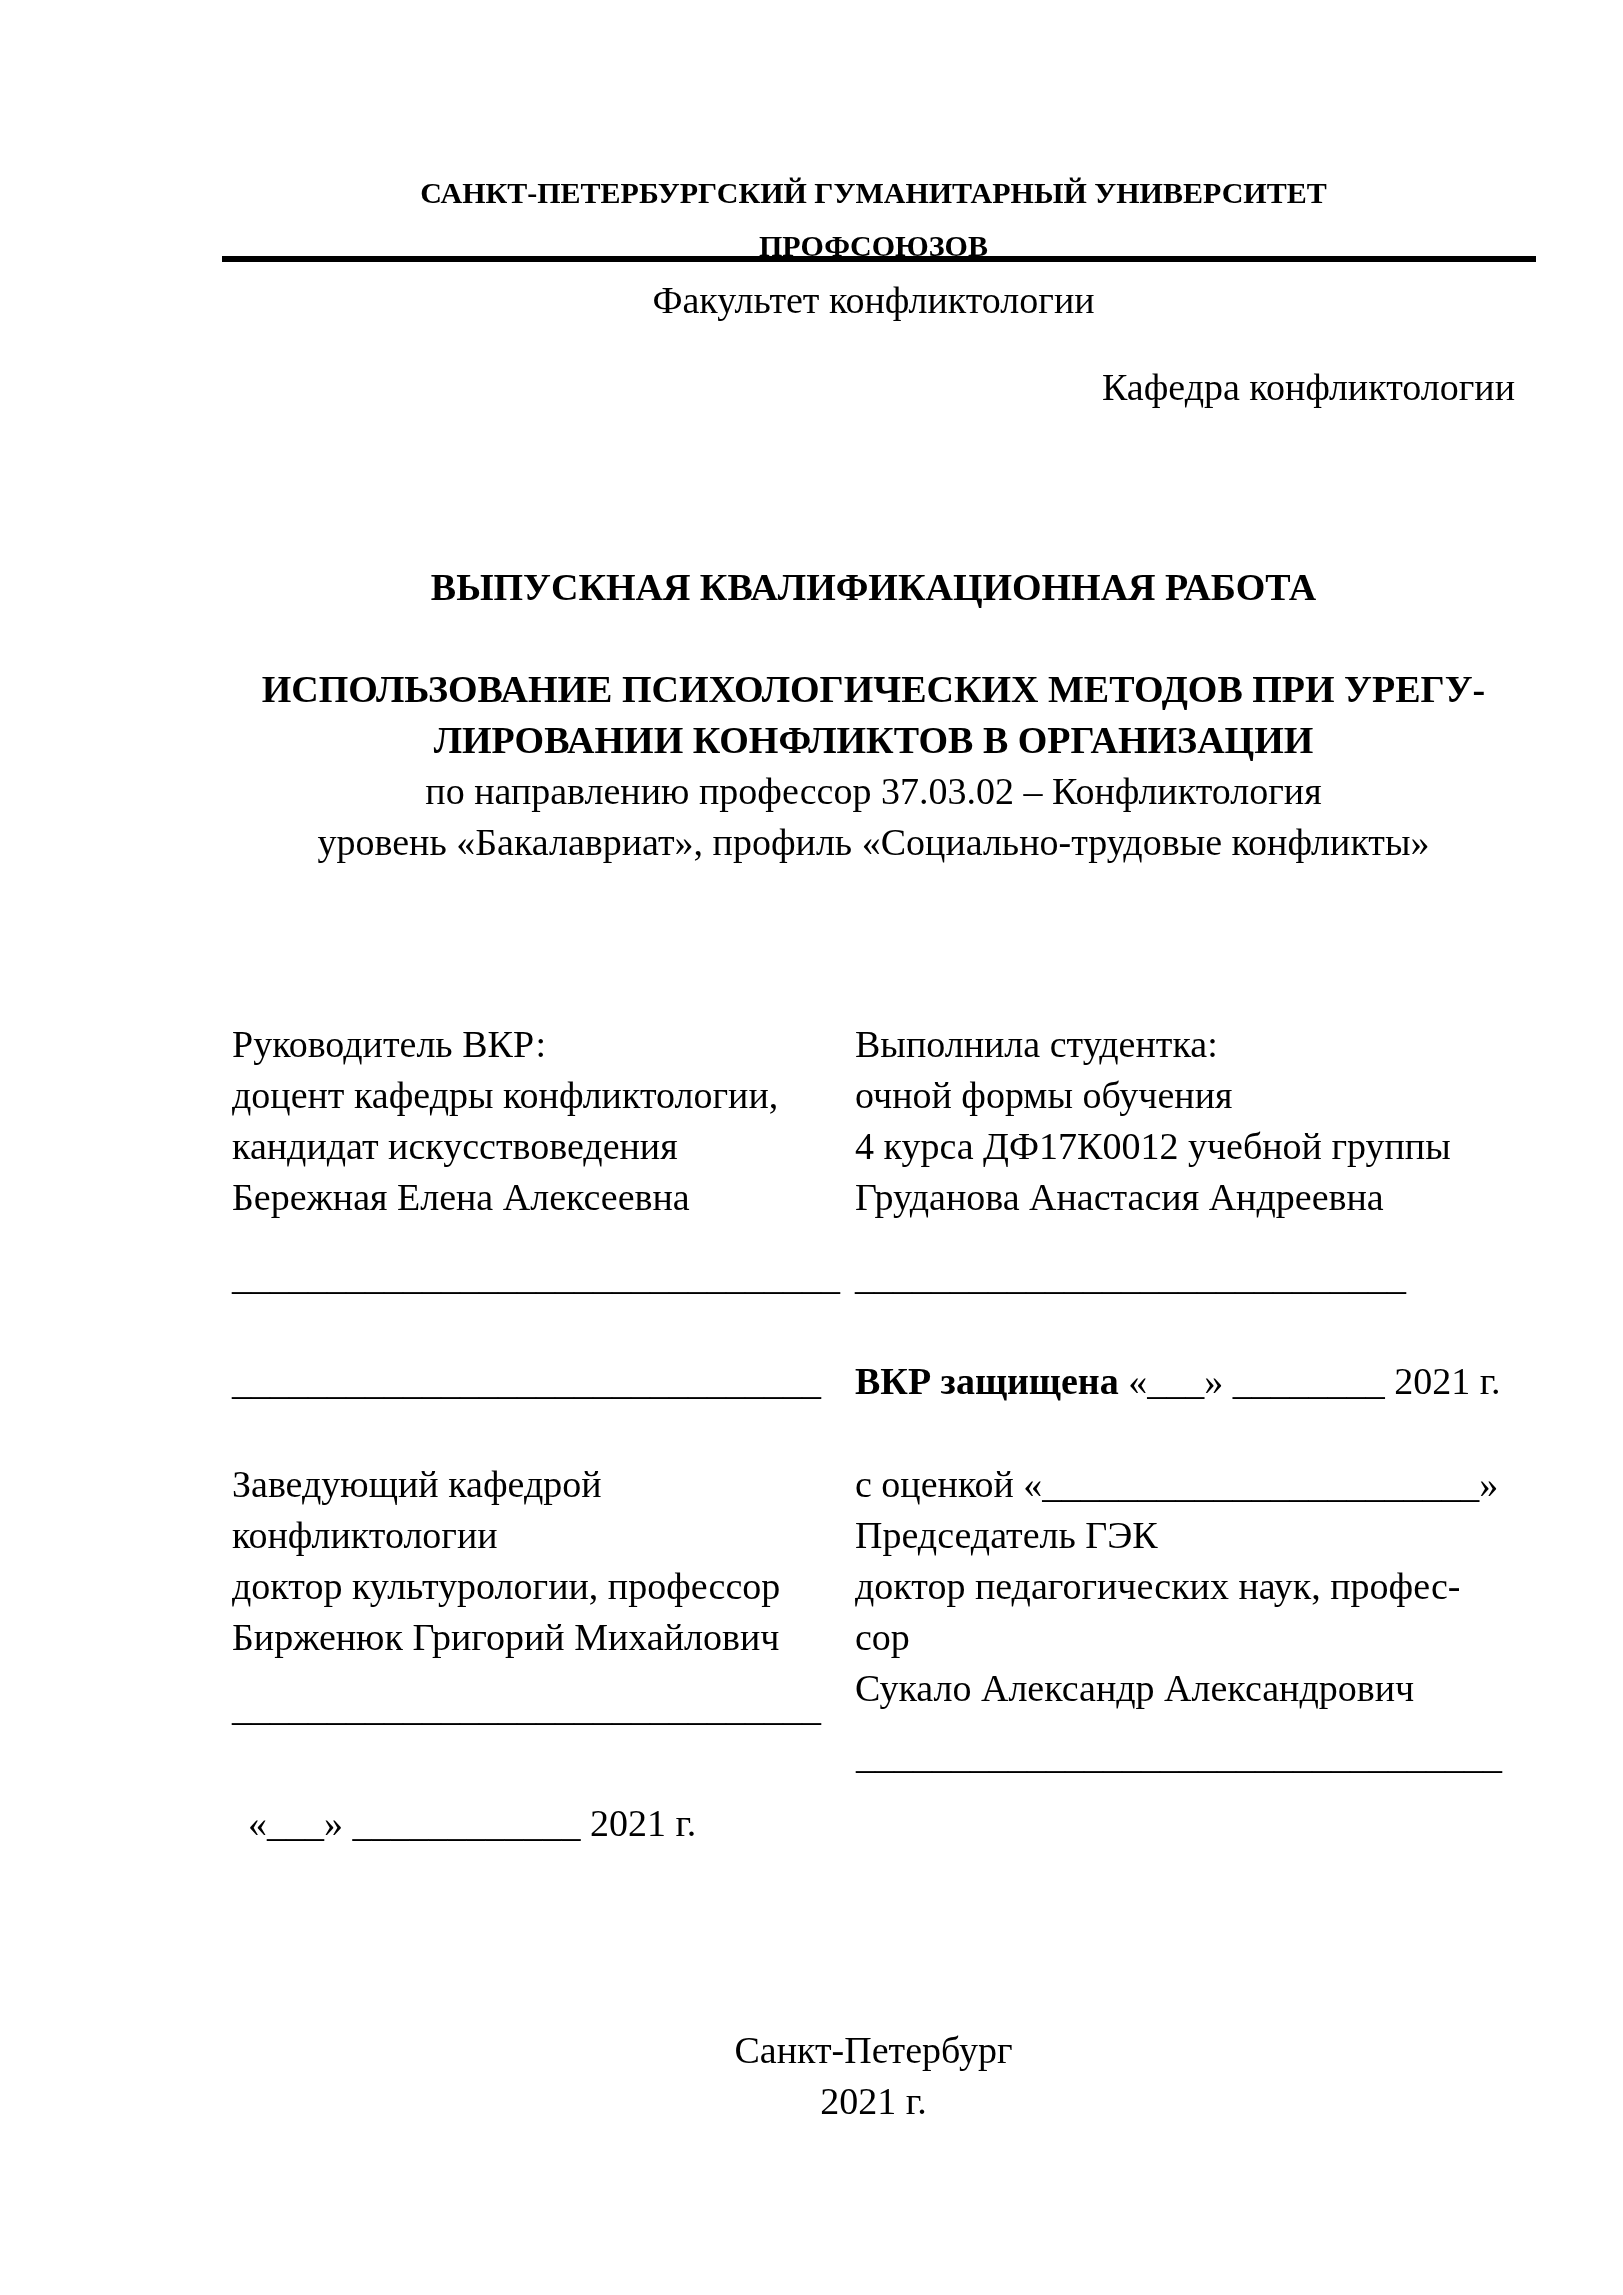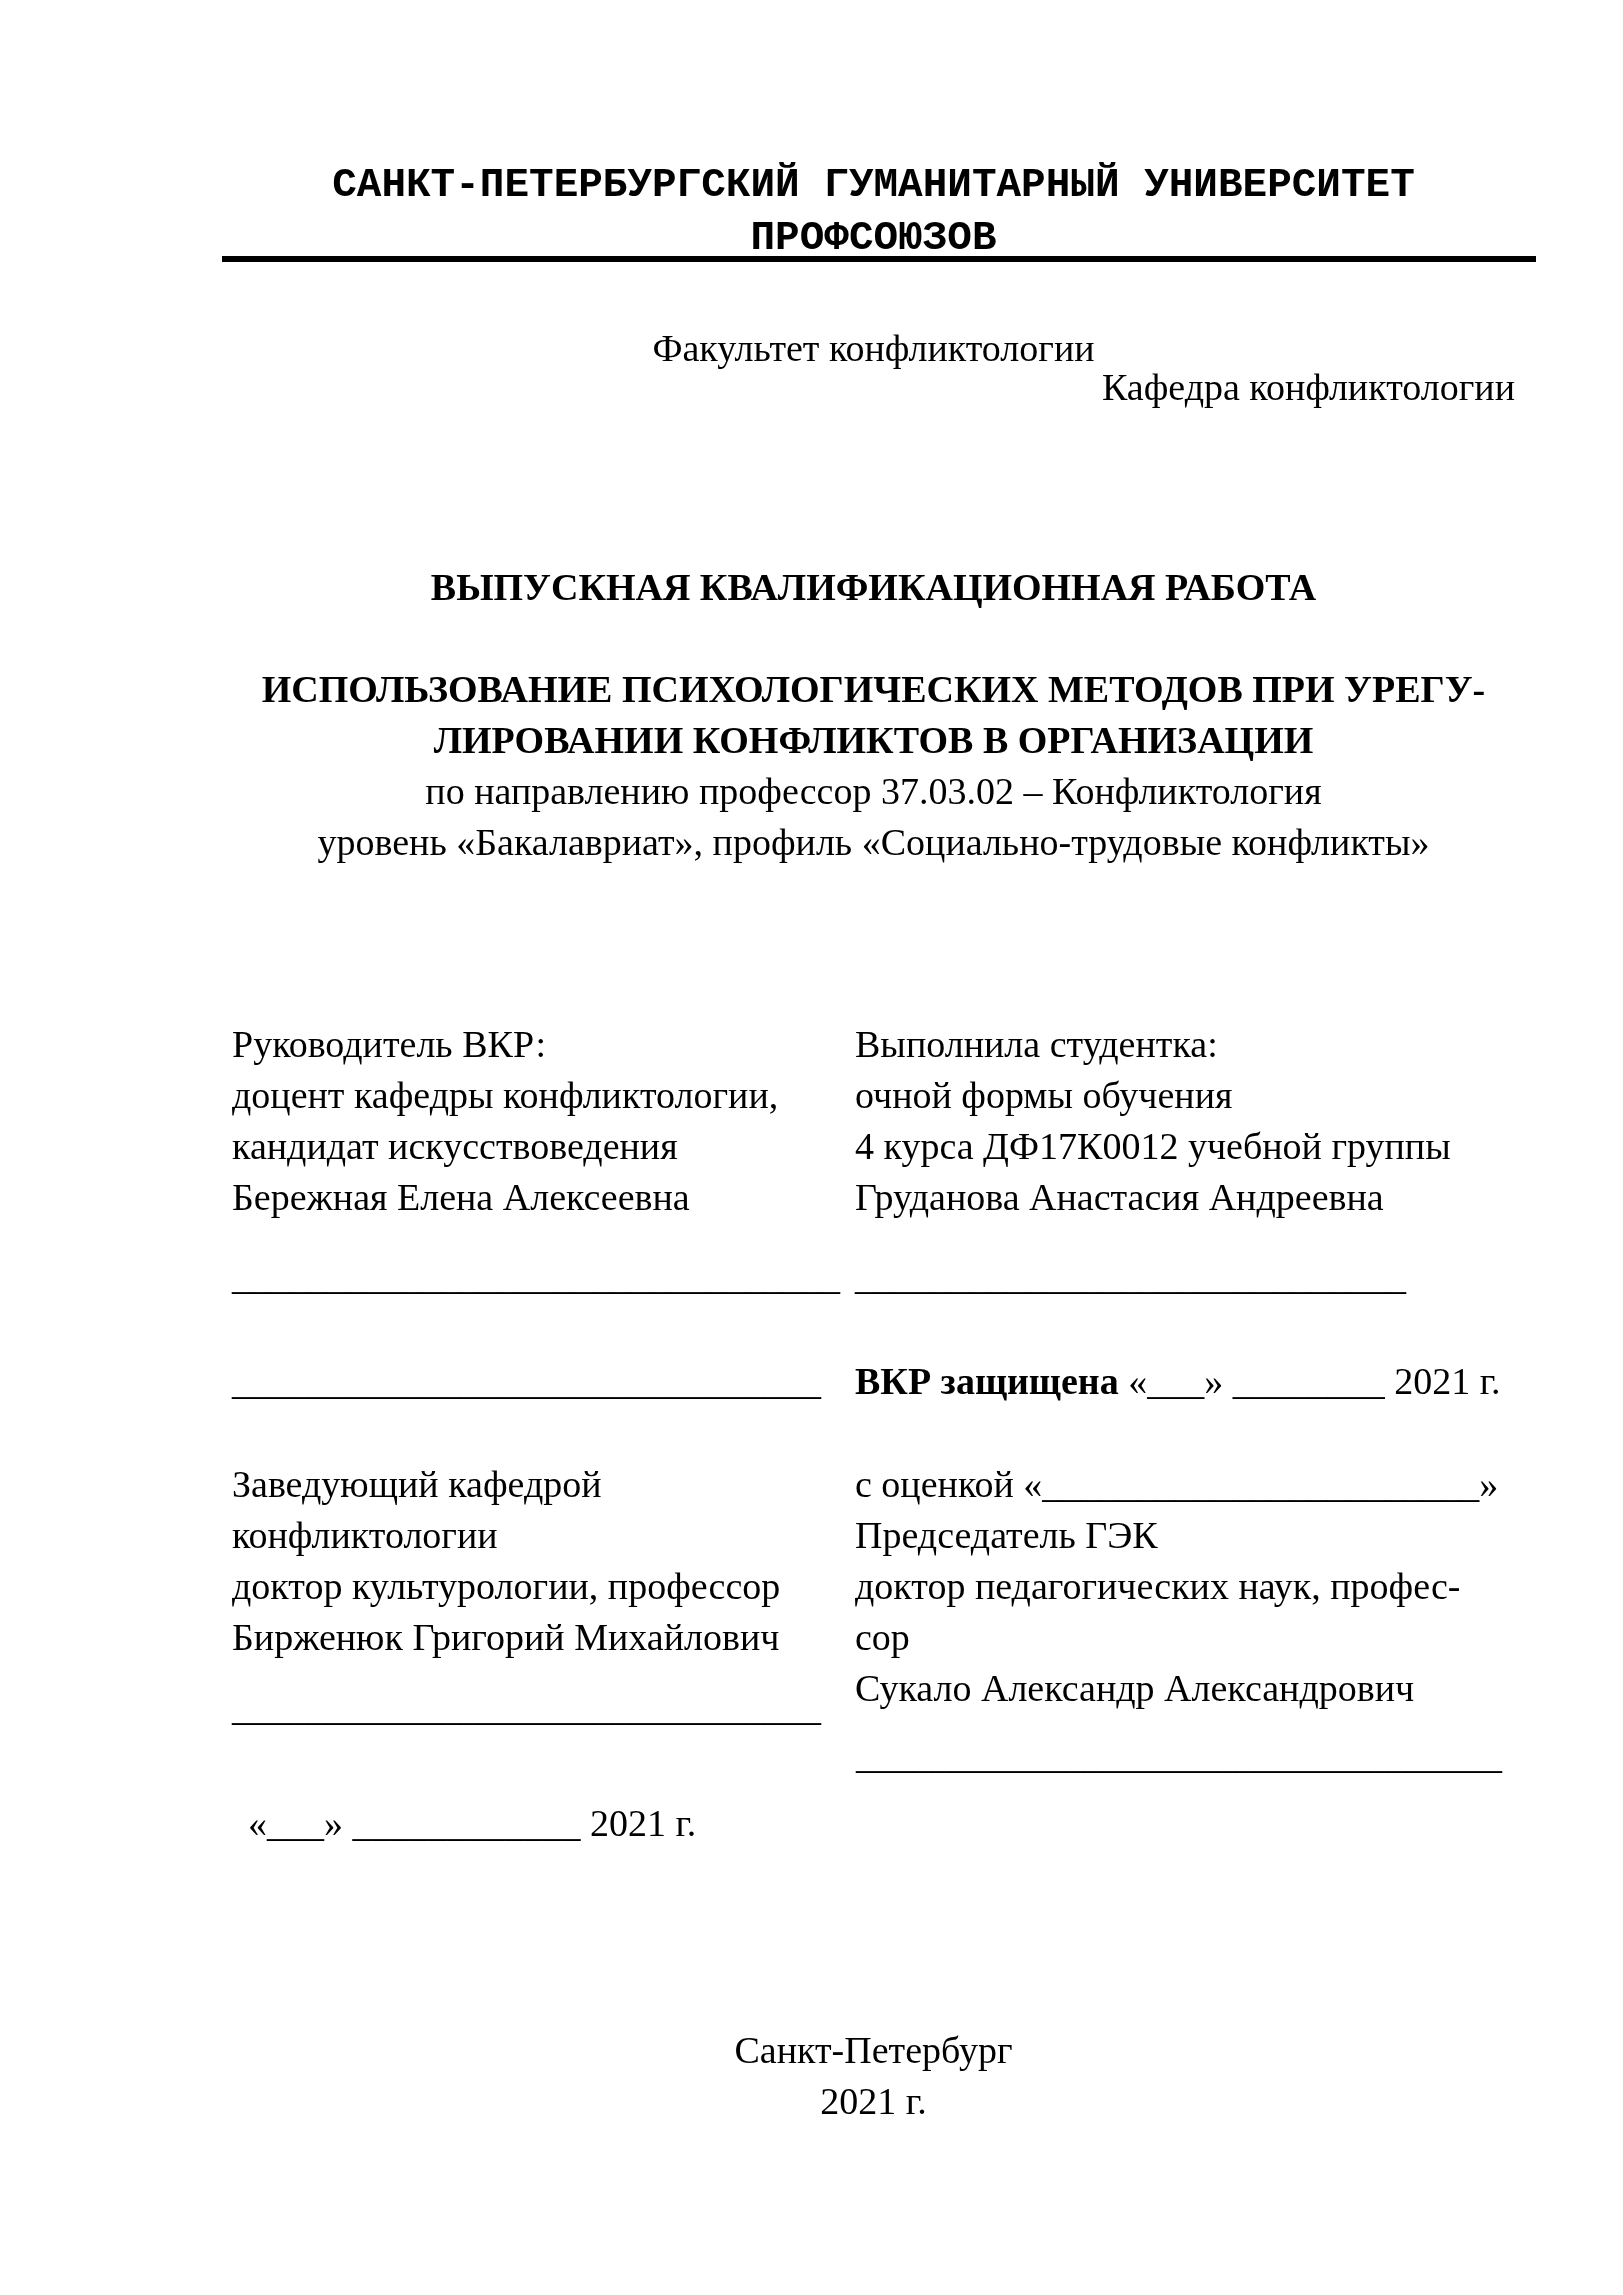--- a/index.html
+++ b/index.html
@@ -12,23 +12,23 @@
     font-size:38px;
     line-height:51px;
     margin:0 auto;
     overflow:hidden;
   }
   .abs { position:absolute; left:232px; width:1283px; }
   .bold { font-weight:bold; }
   .center { text-align:center; }
   .right-al { text-align:right; }
 
-  .univ-block { top:159px; font-size:41px; line-height:53px; font-weight:bold; text-align:center;font-family:Liberation Mono, monospace; }
+  .univ-block { top:166px; font-size:30px; line-height:53px; font-weight:bold; text-align:center; }
   .header-rule { position:absolute; top:256px; left:222px; width:1314px; height:6.3px; background:#000000; }
-  .faculty-line { top:275px;margin-top:48px; }
+  .faculty-line { top:275px; }
   .dept-line { top:362px; }
   .worktype-line { top:562px; }
   .title-block { top:664px; }
 
   .twocol { display:grid; grid-template-columns:623px 1fr;margin-top:12px; }
   .cols-1 { top:1007px; }
   .sig-row-1 { top:1239px; }
   .sig-row-2 { top:1344px; }
   .cols-2 { top:1447px; }
 

